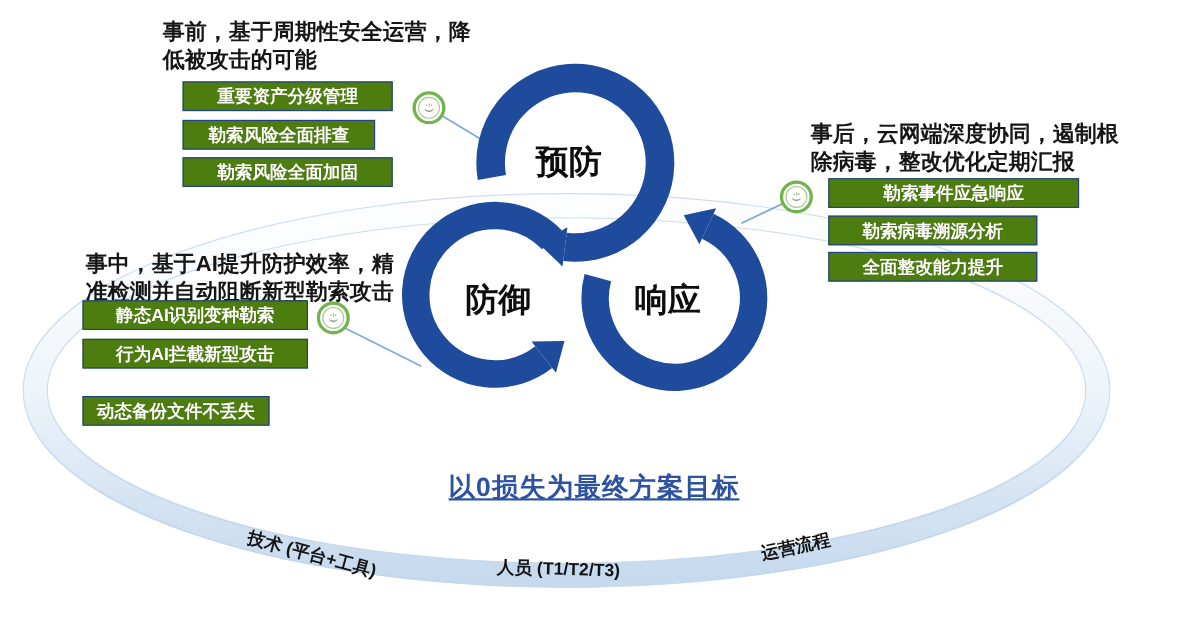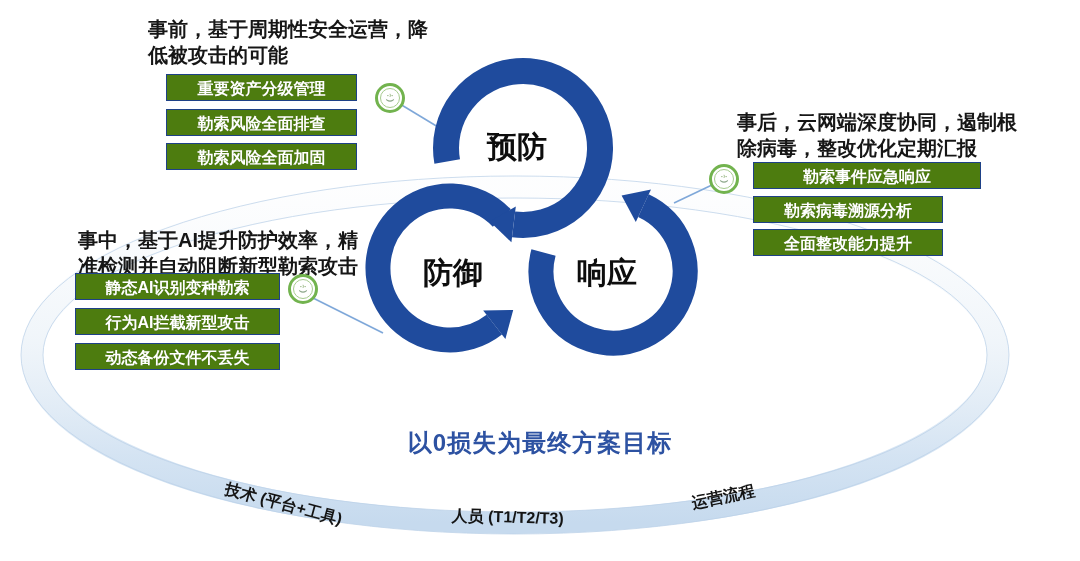--- a/index.html
+++ b/index.html
@@ -32,21 +32,21 @@
     display:flex;align-items:center;justify-content:center;
   }
   .summary-line1{
     position:absolute;z-index:3;left:0;right:0;top:389px;text-align:center;
     font-size:22px;color:#262626;font-weight:400;
   }
   .summary-line1 .hl{color:#58994A;font-weight:700;}
   .summary-line1 .q{color:#262626;font-weight:400;}
   .summary-goal{
     position:absolute;z-index:3;left:0;right:0;top:427px;text-align:center;
-    font-size:24px;font-weight:700;color:#2D52A2;letter-spacing:1px;
+    font-size:24px;font-weight:700;color:#2D52A2;letter-spacing:1px;text-decoration:underline;
   }
   .band-label{
     position:absolute;z-index:3;font-size:16px;font-weight:700;color:#141414;white-space:nowrap;
     transform-origin:left top;
   }
 </style>
 </head>
 <body>
 
 <div id="stage">
@@ -85,29 +85,29 @@
     </g>
   </svg>
 
   <div class="cycle-label" style="left:462px;top:127px;">预防</div>
   <div class="cycle-label" style="left:398px;top:253px;">防御</div>
   <div class="cycle-label" style="left:552px;top:253px;">响应</div>
 
   <div>
     <div class="phase-title" style="left:148px;top:17px;width:292px;">事前，基于周期性安全运营，降低被攻击的可能</div>
     <div class="item-box" style="left:166px;top:74px;width:191px;">重要资产分级管理</div>
-    <div class="item-box" style="left:166px;top:109px;width:191px;">勒索风险全面排查</div>
+    <div class="item-box" style="left:166px;top:109px;width:175px;">勒索风险全面排查</div>
     <div class="item-box" style="left:166px;top:143px;width:191px;">勒索风险全面加固</div>
   </div>
 
   <div>
     <div class="phase-title" style="left:78px;top:228px;width:292px;">事中，基于AI提升防护效率，精准检测并自动阻断新型勒索攻击</div>
     <div class="item-box" style="left:75px;top:273px;width:205px;">静态AI识别变种勒索</div>
     <div class="item-box" style="left:75px;top:308px;width:205px;">行为AI拦截新型攻击</div>
-    <div class="item-box" style="left:75px;top:343px;width:205px;">动态备份文件不丢失</div>
+    <div class="item-box" style="left:75px;top:360px;width:170px;">动态备份文件不丢失</div>
   </div>
 
   <div>
     <div class="phase-title" style="left:737px;top:110px;width:292px;">事后，云网端深度协同，遏制根除病毒，整改优化定期汇报</div>
     <div class="item-box" style="left:753px;top:162px;width:228px;">勒索事件应急响应</div>
     <div class="item-box" style="left:753px;top:196px;width:190px;">勒索病毒溯源分析</div>
     <div class="item-box" style="left:753px;top:229px;width:190px;">全面整改能力提升</div>
   </div>
 
   <div class="badge" style="left:375px;top:83px;">

